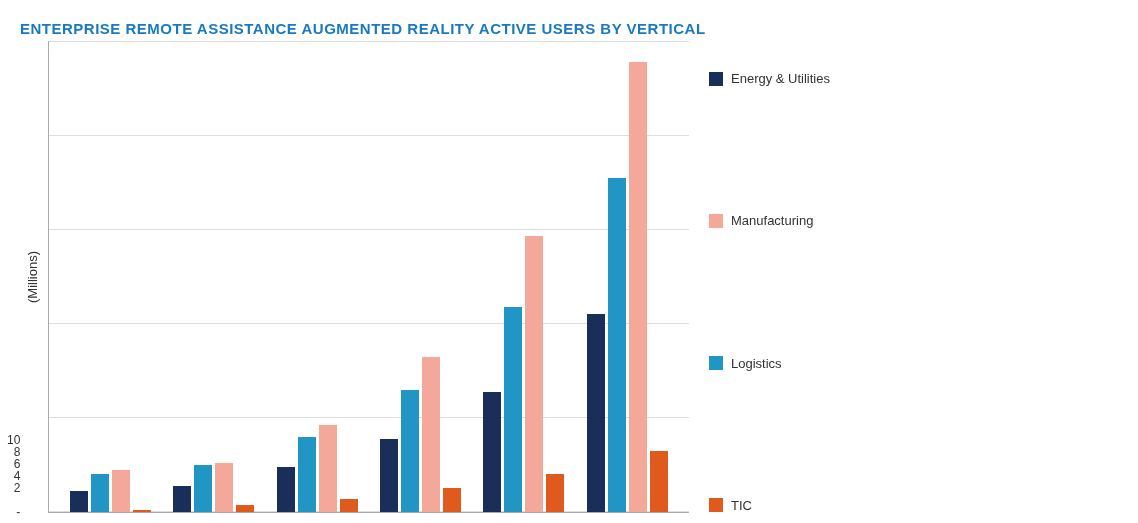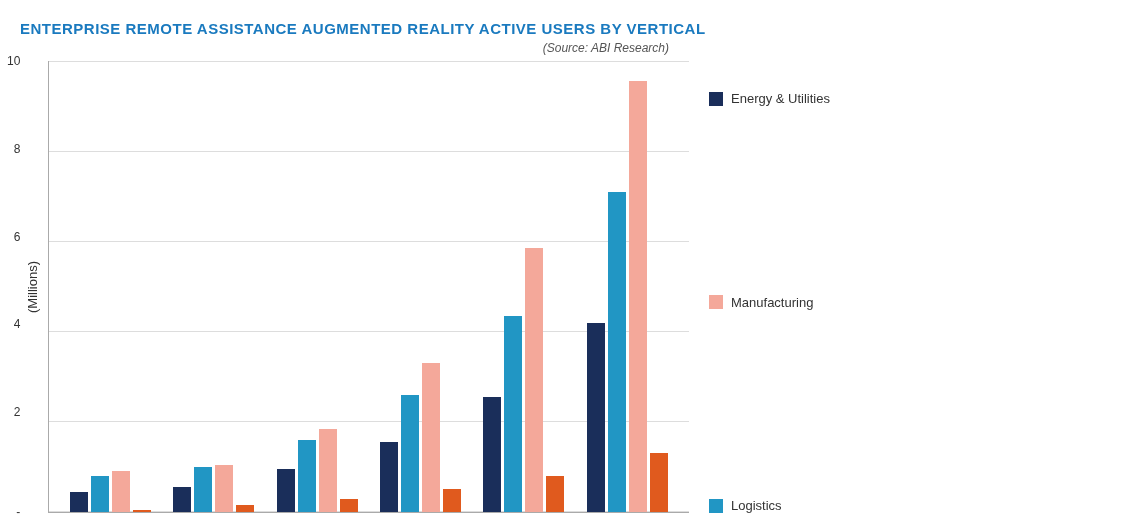--- a/index.html
+++ b/index.html
@@ -82,21 +82,21 @@
       width: 100%;
       border-top: 1px solid #ddd;
     }
     .y-tick-labels {
       position: absolute;
       left: -42px;
       top: 0;
       bottom: 0;
       display: flex;
       flex-direction: column;
-      justify-content: space-between;
+      justify-content: flex-end;
       align-items: flex-end;
     }
     .y-tick {
       font-size: 12px;
       color: #333;
       line-height: 1;
       transform: translateY(-50%);
     }
     .y-tick:first-child { transform: translateY(-50%); }
     .y-tick:last-child { transform: translateY(50%); }
@@ -155,21 +155,20 @@
       width: 14px;
       height: 14px;
       flex-shrink: 0;
     }
   </style>
 </head>
 <body>
 
 <div class="chart-container">
   <div class="chart-title">ENTERPRISE REMOTE ASSISTANCE AUGMENTED REALITY ACTIVE USERS BY VERTICAL</div>
-  <div class="source-text">(Source: ABI Research)</div>
   <div class="chart-body">
     <div class="y-axis-label">(Millions)</div>
     <div class="chart-area">
       <div class="plot-and-legend">
         <div class="plot-area">
           <div class="grid-and-bars" id="grid-and-bars">
 
             <div class="y-tick-labels" id="y-tick-labels">
                 <div class="y-tick">10</div>
                 <div class="y-tick">8</div>
@@ -234,17 +233,21 @@
               <span>Energy &amp; Utilities</span>
             </div>
             <div class="legend-item">
               <div class="legend-color" style="background-color: rgb(244, 168, 154);"></div>
               <span>Manufacturing</span>
             </div>
             <div class="legend-item">
               <div class="legend-color" style="background-color: rgb(33, 150, 196);"></div>
               <span>Logistics</span>
             </div>
+            <div class="legend-item">
+              <div class="legend-color" style="background-color: rgb(224, 90, 30);"></div>
+              <span>TIC</span>
+            </div>
           </div>
       </div>
     </div>
   </div>
 </div>
 
 </body></html>

